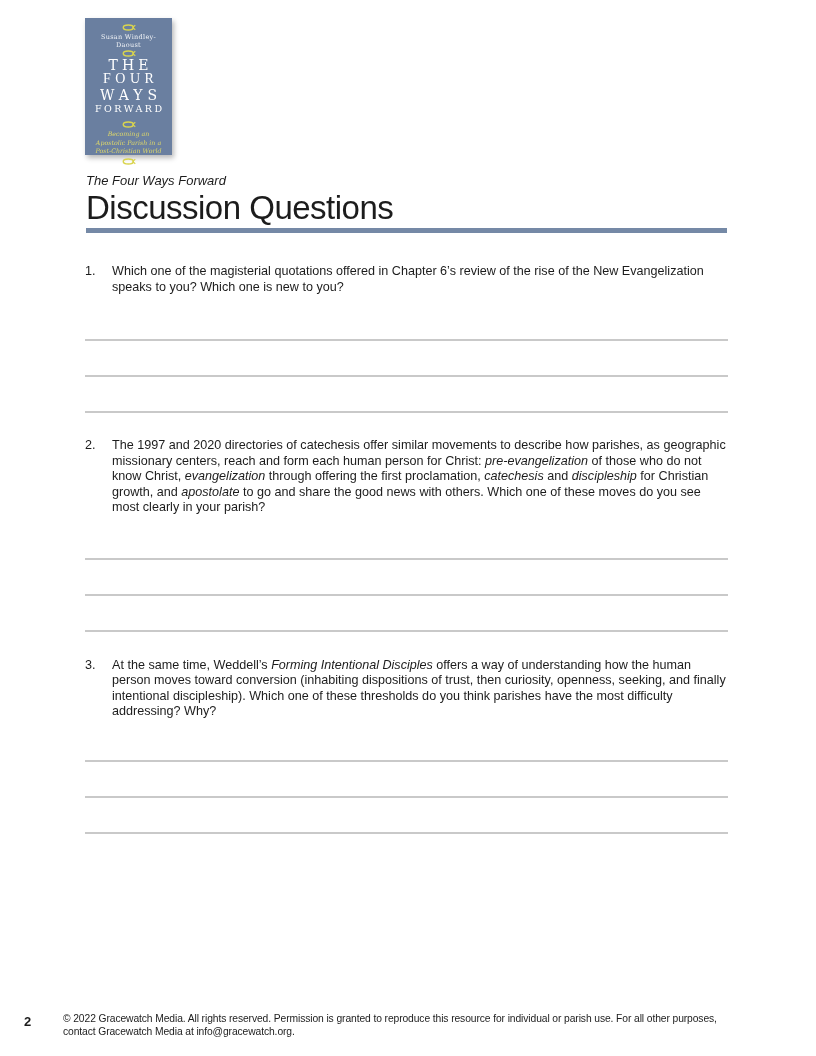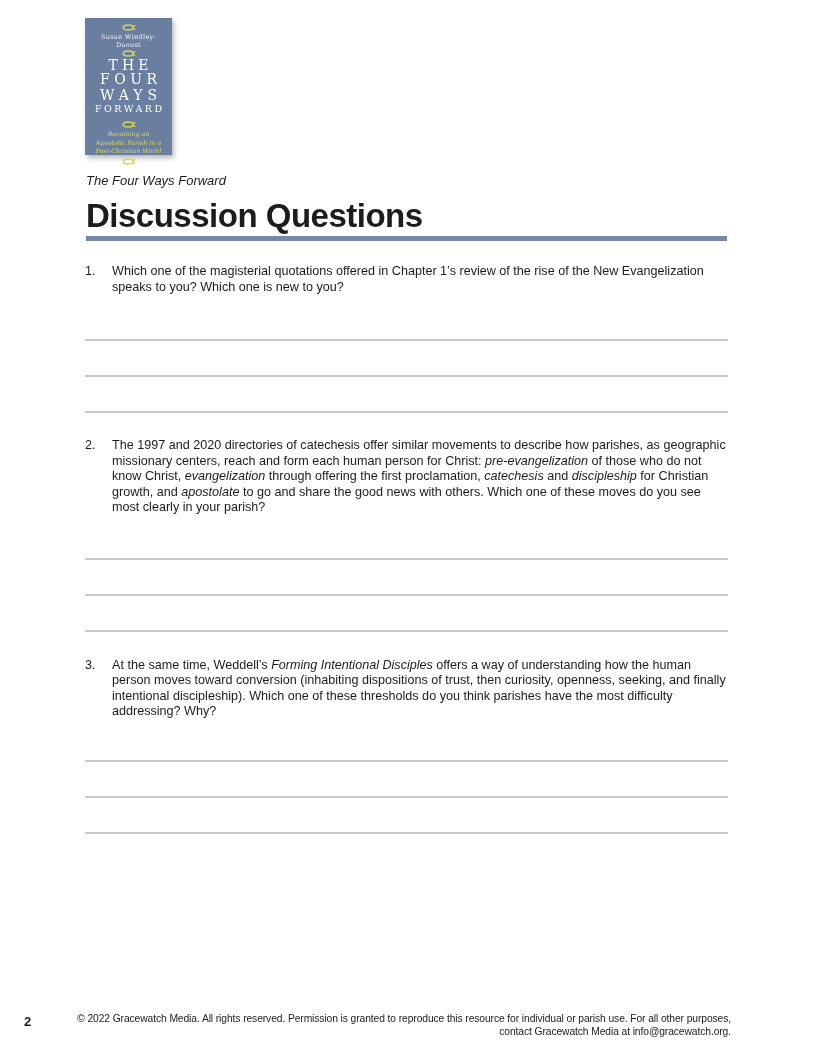--- a/index.html
+++ b/index.html
@@ -15,32 +15,32 @@
     display:flex; flex-direction:column; align-items:center;
     box-sizing:border-box; padding:6px 4px 5px; text-align:center;
   }
   .fish { width:14px; height:7px; flex:none; }
   .cover .author {
     font-family:"DejaVu Serif", serif; font-size:6.5px; line-height:8px;
     color:#f2f4f7; letter-spacing:0.3px; margin:2px 0 1px;
   }
   .cover .t-line { font-family:"DejaVu Serif", serif; color:#ffffff; white-space:nowrap; }
   .cover .t-the     { font-size:14px;  line-height:11px; letter-spacing:4px;   margin-top:3px; text-indent:4px; }
-  .cover .t-four    { font-size:14px; line-height:16px; letter-spacing:4.5px; text-indent:4.5px; }
+  .cover .t-four    { font-size:14px; line-height:16px; letter-spacing:4.5px; text-indent:4.5px;font-family:Liberation Serif, serif; }
   .cover .t-ways    { font-size:14px; line-height:16px; letter-spacing:5px;   text-indent:5px; }
   .cover .t-forward { font-size:9.5px;line-height:12px; letter-spacing:2.5px; text-indent:2.5px; margin-bottom:6px; }
   .cover .subtitle {
     font-family:"DejaVu Serif", serif; font-style:italic;
     font-size:6.3px; line-height:8.5px; color:#ddd76a; margin:2px 0;
   }
 
   
   .header { position:absolute; left:86px; top:171px; width:641px; }
   .series-title { font-style:italic; font-size:13px; line-height:19px; font-weight:400; }
-  .page-title { font-size:33px; line-height:32px; letter-spacing:-0.5px; font-weight:700; margin-top:10px; }
+  .page-title { font-size:33px; line-height:32px; letter-spacing:-0.5px; font-weight:400; margin-top:2px; }
   .rule { height:5px; background:#7589a6; margin-top:4px; }
 
   
   .main { position:absolute; left:85px; top:254px; width:643px; }
   .chapter { font-size:17.5px; line-height:23px; }
   .chapter .b { font-weight:700; }
 
   .question { display:flex; }
   .q1 { margin-top:10px; }
   .q2 { margin-top:25px; }
@@ -56,21 +56,21 @@
   .answer-line { height:34px; border-bottom:2px solid #c9c9c9; }
   .a1 .answer-line:first-child { height:38px; }
 
   
   .footer-num {
     position:absolute; left:24px; top:1014px;
     font-size:13px; font-weight:700;
   }
   .footer-text {
     position:absolute; left:63px; top:1012px; width:668px;
-    font-size:10.3px; line-height:13px; letter-spacing:-0.1px;text-align:right;
+    font-size:10.3px; line-height:13px; letter-spacing:-0.1px;
   }
 </style>
 </head>
 <body>
 
 <div class="page">
 
   <div class="cover">
     <svg class="fish" viewBox="0 0 20 10">
       <ellipse cx="9" cy="5" rx="7.2" ry="3.6" fill="none" stroke="#D9D44E" stroke-width="2"></ellipse>
@@ -104,21 +104,21 @@
     <div class="series-title">The Four Ways Forward</div>
     <div class="page-title">Discussion Questions</div>
     <div class="rule"></div>
   </div>
 
   <div class="main">
 
 
     <div class="question q1">
       <div class="qnum">1.</div>
-      <div class="qtext">Which one of the magisterial quotations offered in Chapter 1’s review of the rise of the New Evangelization speaks to you? Which one is new to you?</div>
+      <div class="qtext">Which one of the magisterial quotations offered in Chapter 6’s review of the rise of the New Evangelization speaks to you? Which one is new to you?</div>
     </div>
     <div class="answers a1">
       <div class="answer-line"></div>
       <div class="answer-line"></div>
       <div class="answer-line"></div>
     </div>
 
     <div class="question q2">
       <div class="qnum">2.</div>
       <div class="qtext">The 1997 and 2020 directories of catechesis offer similar movements to describe how parishes, as geographic missionary centers, reach and form each human person for Christ: <i>pre-evangelization</i> of those who do not know Christ, <i>evangelization</i> through offering the first proclamation, <i>catechesis</i> and <i>discipleship</i> for Christian growth, and <i>apostolate</i> to go and share the good news with others. Which one of these moves do you see most clearly in your parish?</div>

